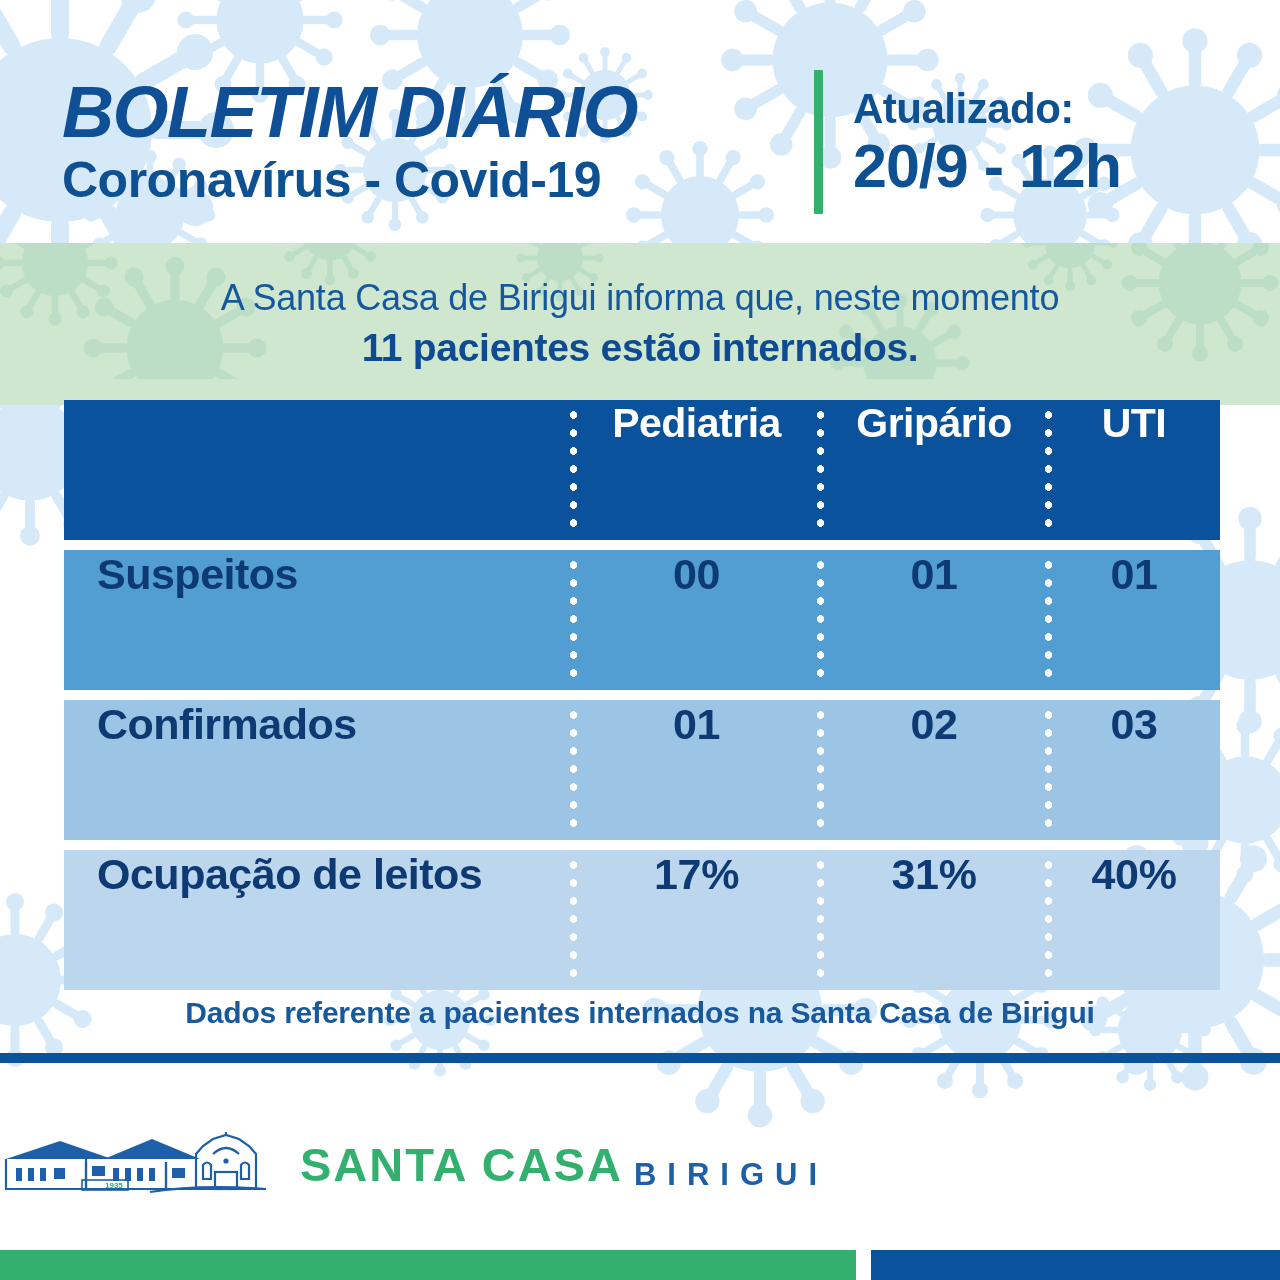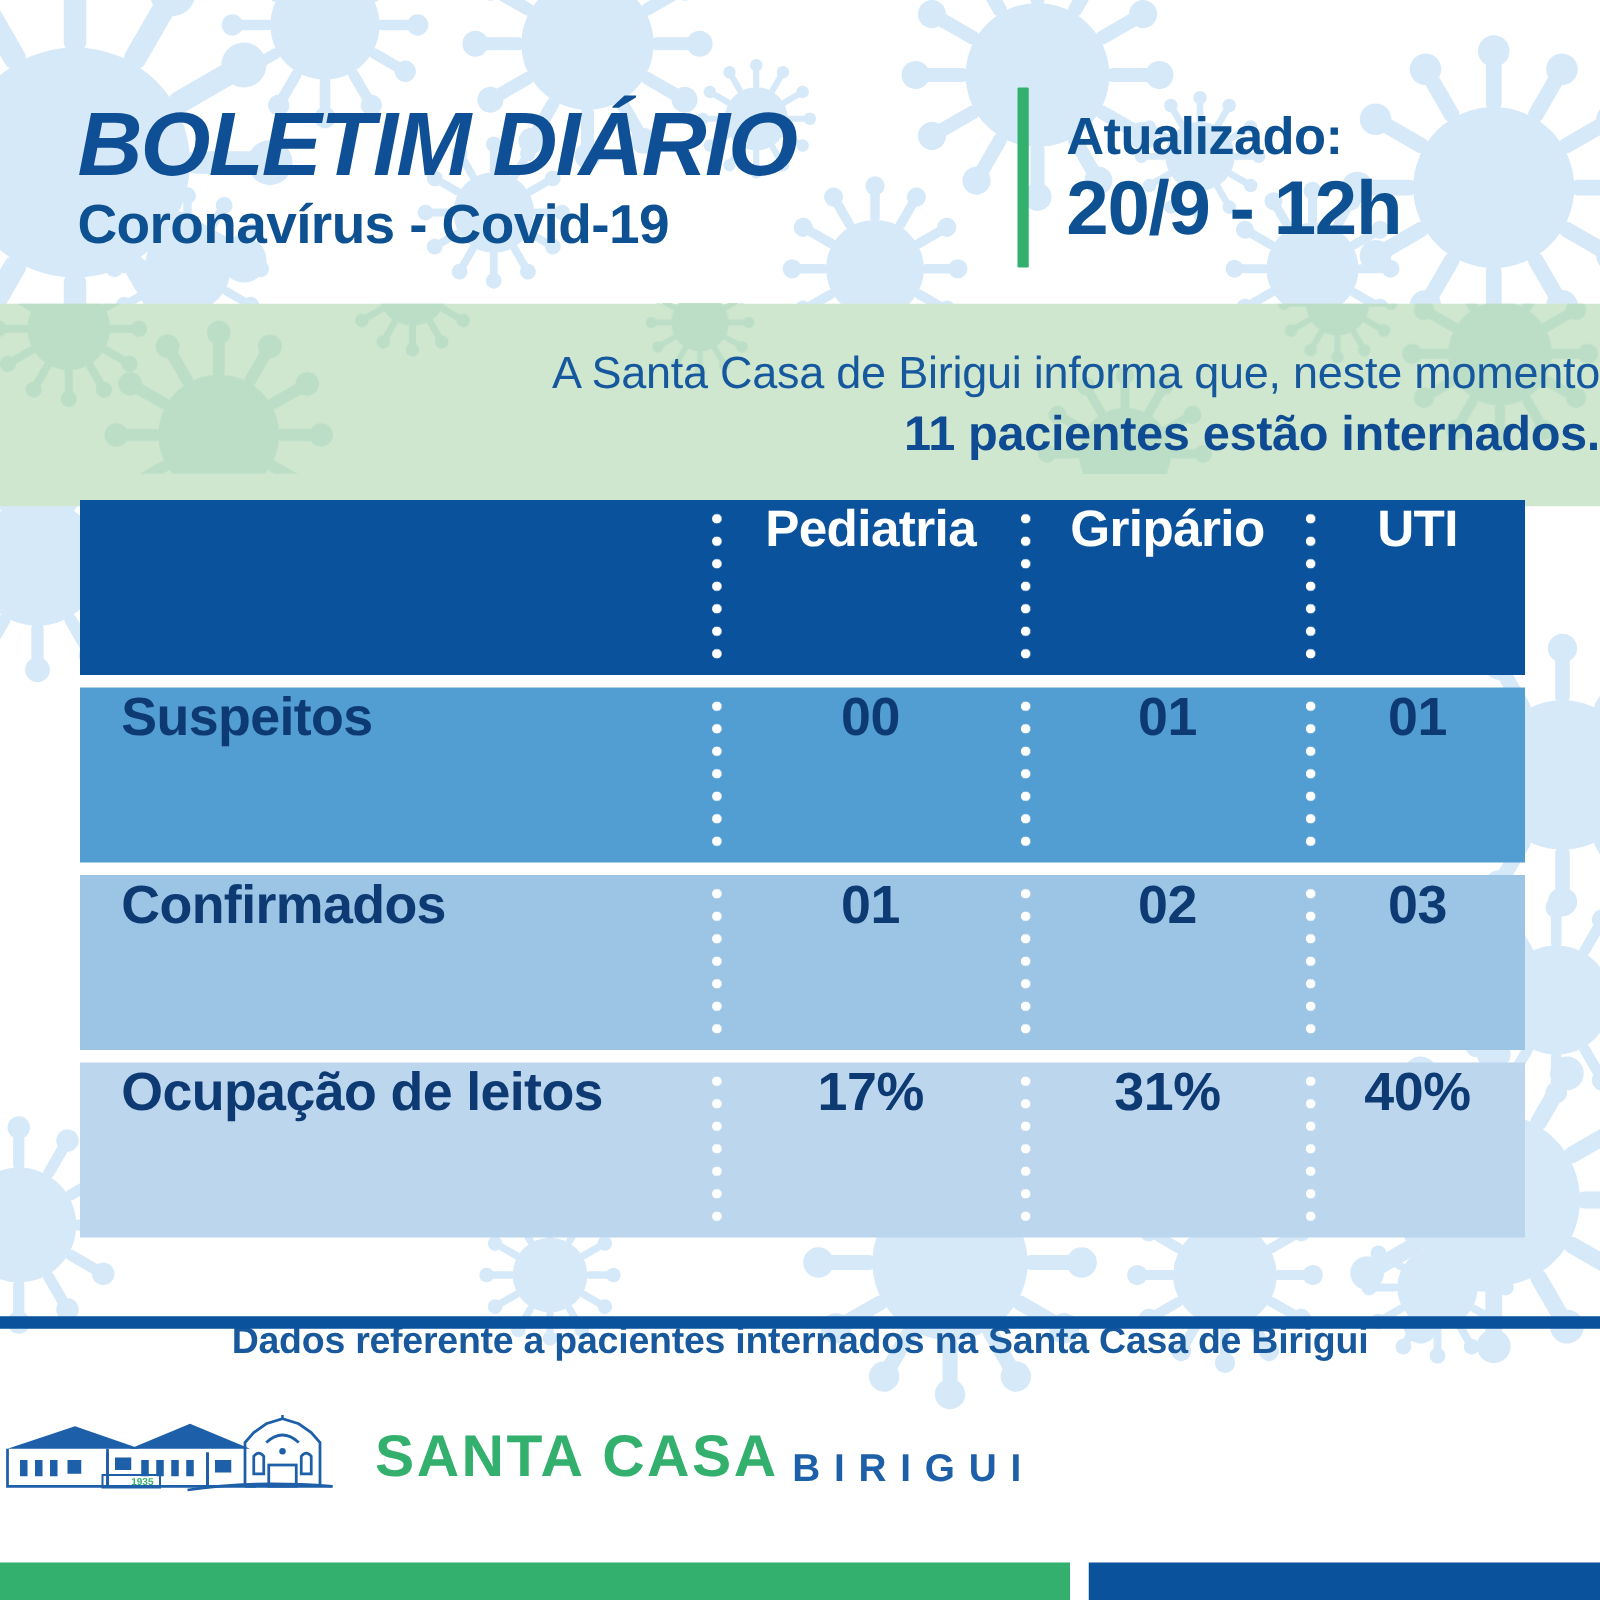--- a/index.html
+++ b/index.html
@@ -30,21 +30,21 @@
     width:748px; display:flex; flex-direction:column;
     align-items:flex-start; justify-content:center;
   }
   .title-main{
     font-size:72px; font-weight:bold; color:#0e4f96;
     letter-spacing:-1.5px; line-height:1.02; white-space:nowrap;
     transform:scaleX(1.0);
     font-style:italic;
   }
   .title-sub{
-    font-size:44px; font-weight:bold; color:#0e5192;
+    font-size:50px; font-weight:bold; color:#0e5192;
     letter-spacing:-0.5px; line-height:1.12; white-space:nowrap;
     margin-top:2px;
   }
   .header-divider{
     width:9px; height:144px; background:#33b06d; margin:0 30px 0 4px;
     border-radius:1px;
   }
   .update-block{
     display:flex; flex-direction:column; align-items:flex-start;
     justify-content:center;
@@ -57,21 +57,21 @@
     font-size:61px; font-weight:bold; color:#0e5192;
     letter-spacing:-1px; line-height:1.05; white-space:nowrap;
     margin-top:1px;
   }
 
   
   .green-banner{
     position:absolute; left:0; top:243px; width:1280px; height:162px;
     background:#cfe7cf; z-index:2;
     display:flex; flex-direction:column;
-    align-items:flex-end; justify-content:center;
+    align-items:center; justify-content:center;
   }
   .banner-virus{ position:absolute; inset:0; z-index:0; }
   .banner-line1{
     position:relative; z-index:1;
     font-size:36px; color:#16589e; letter-spacing:-0.2px;
     line-height:1.25; white-space:nowrap;
   }
   .banner-line2{
     position:relative; z-index:1;
     font-size:39px; font-weight:bold; color:#0e4b92;
@@ -116,21 +116,21 @@
     background-size:9px 18px;
     background-repeat:repeat-y;
     background-position:center top;
   }
   .dotsep.s1{ left:505px; }
   .dotsep.s2{ left:752px; }
   .dotsep.s3{ left:980px; }
 
   
   .footnote{
-    position:absolute; left:0; top:1056px; width:1280px;
+    position:absolute; left:0; top:996px; width:1280px;
     text-align:center; font-size:30px; font-weight:bold;
     color:#17599c; letter-spacing:-0.2px; z-index:2;
     white-space:nowrap;
   }
 
   
   .blue-rule{
     position:absolute; left:0; top:1053px; width:1280px; height:10px;
     background:#0a529c; z-index:2;
   }

